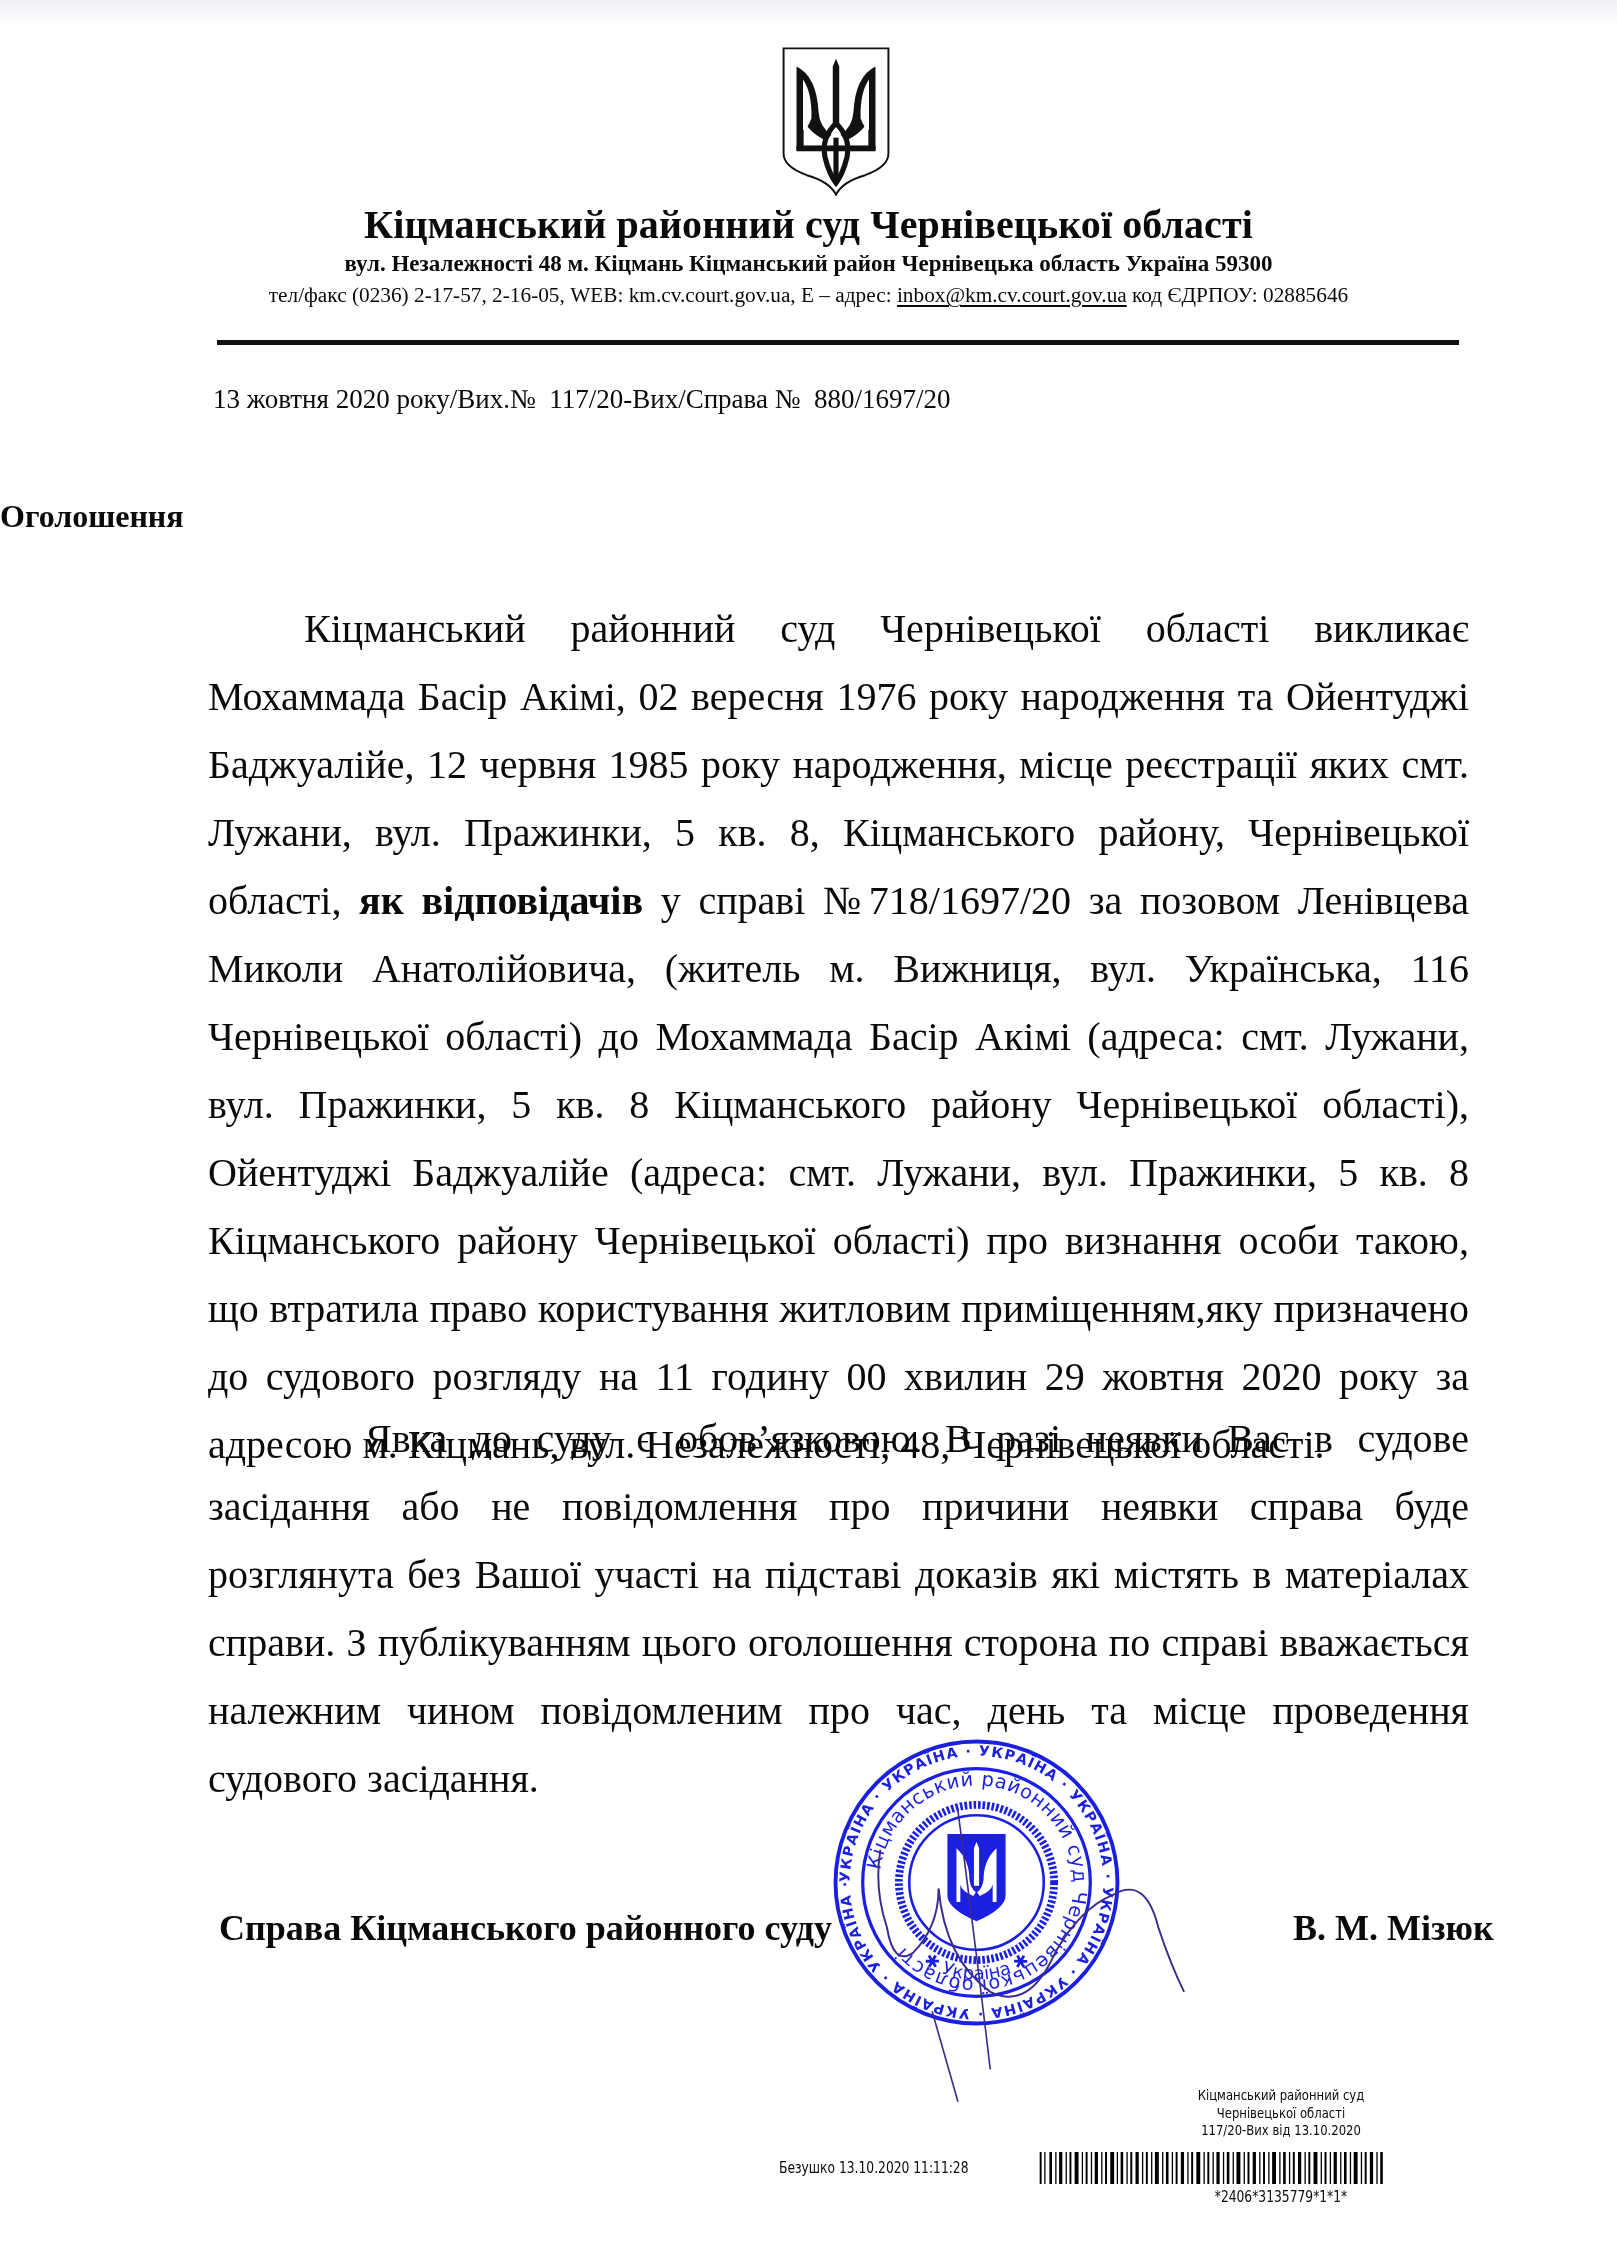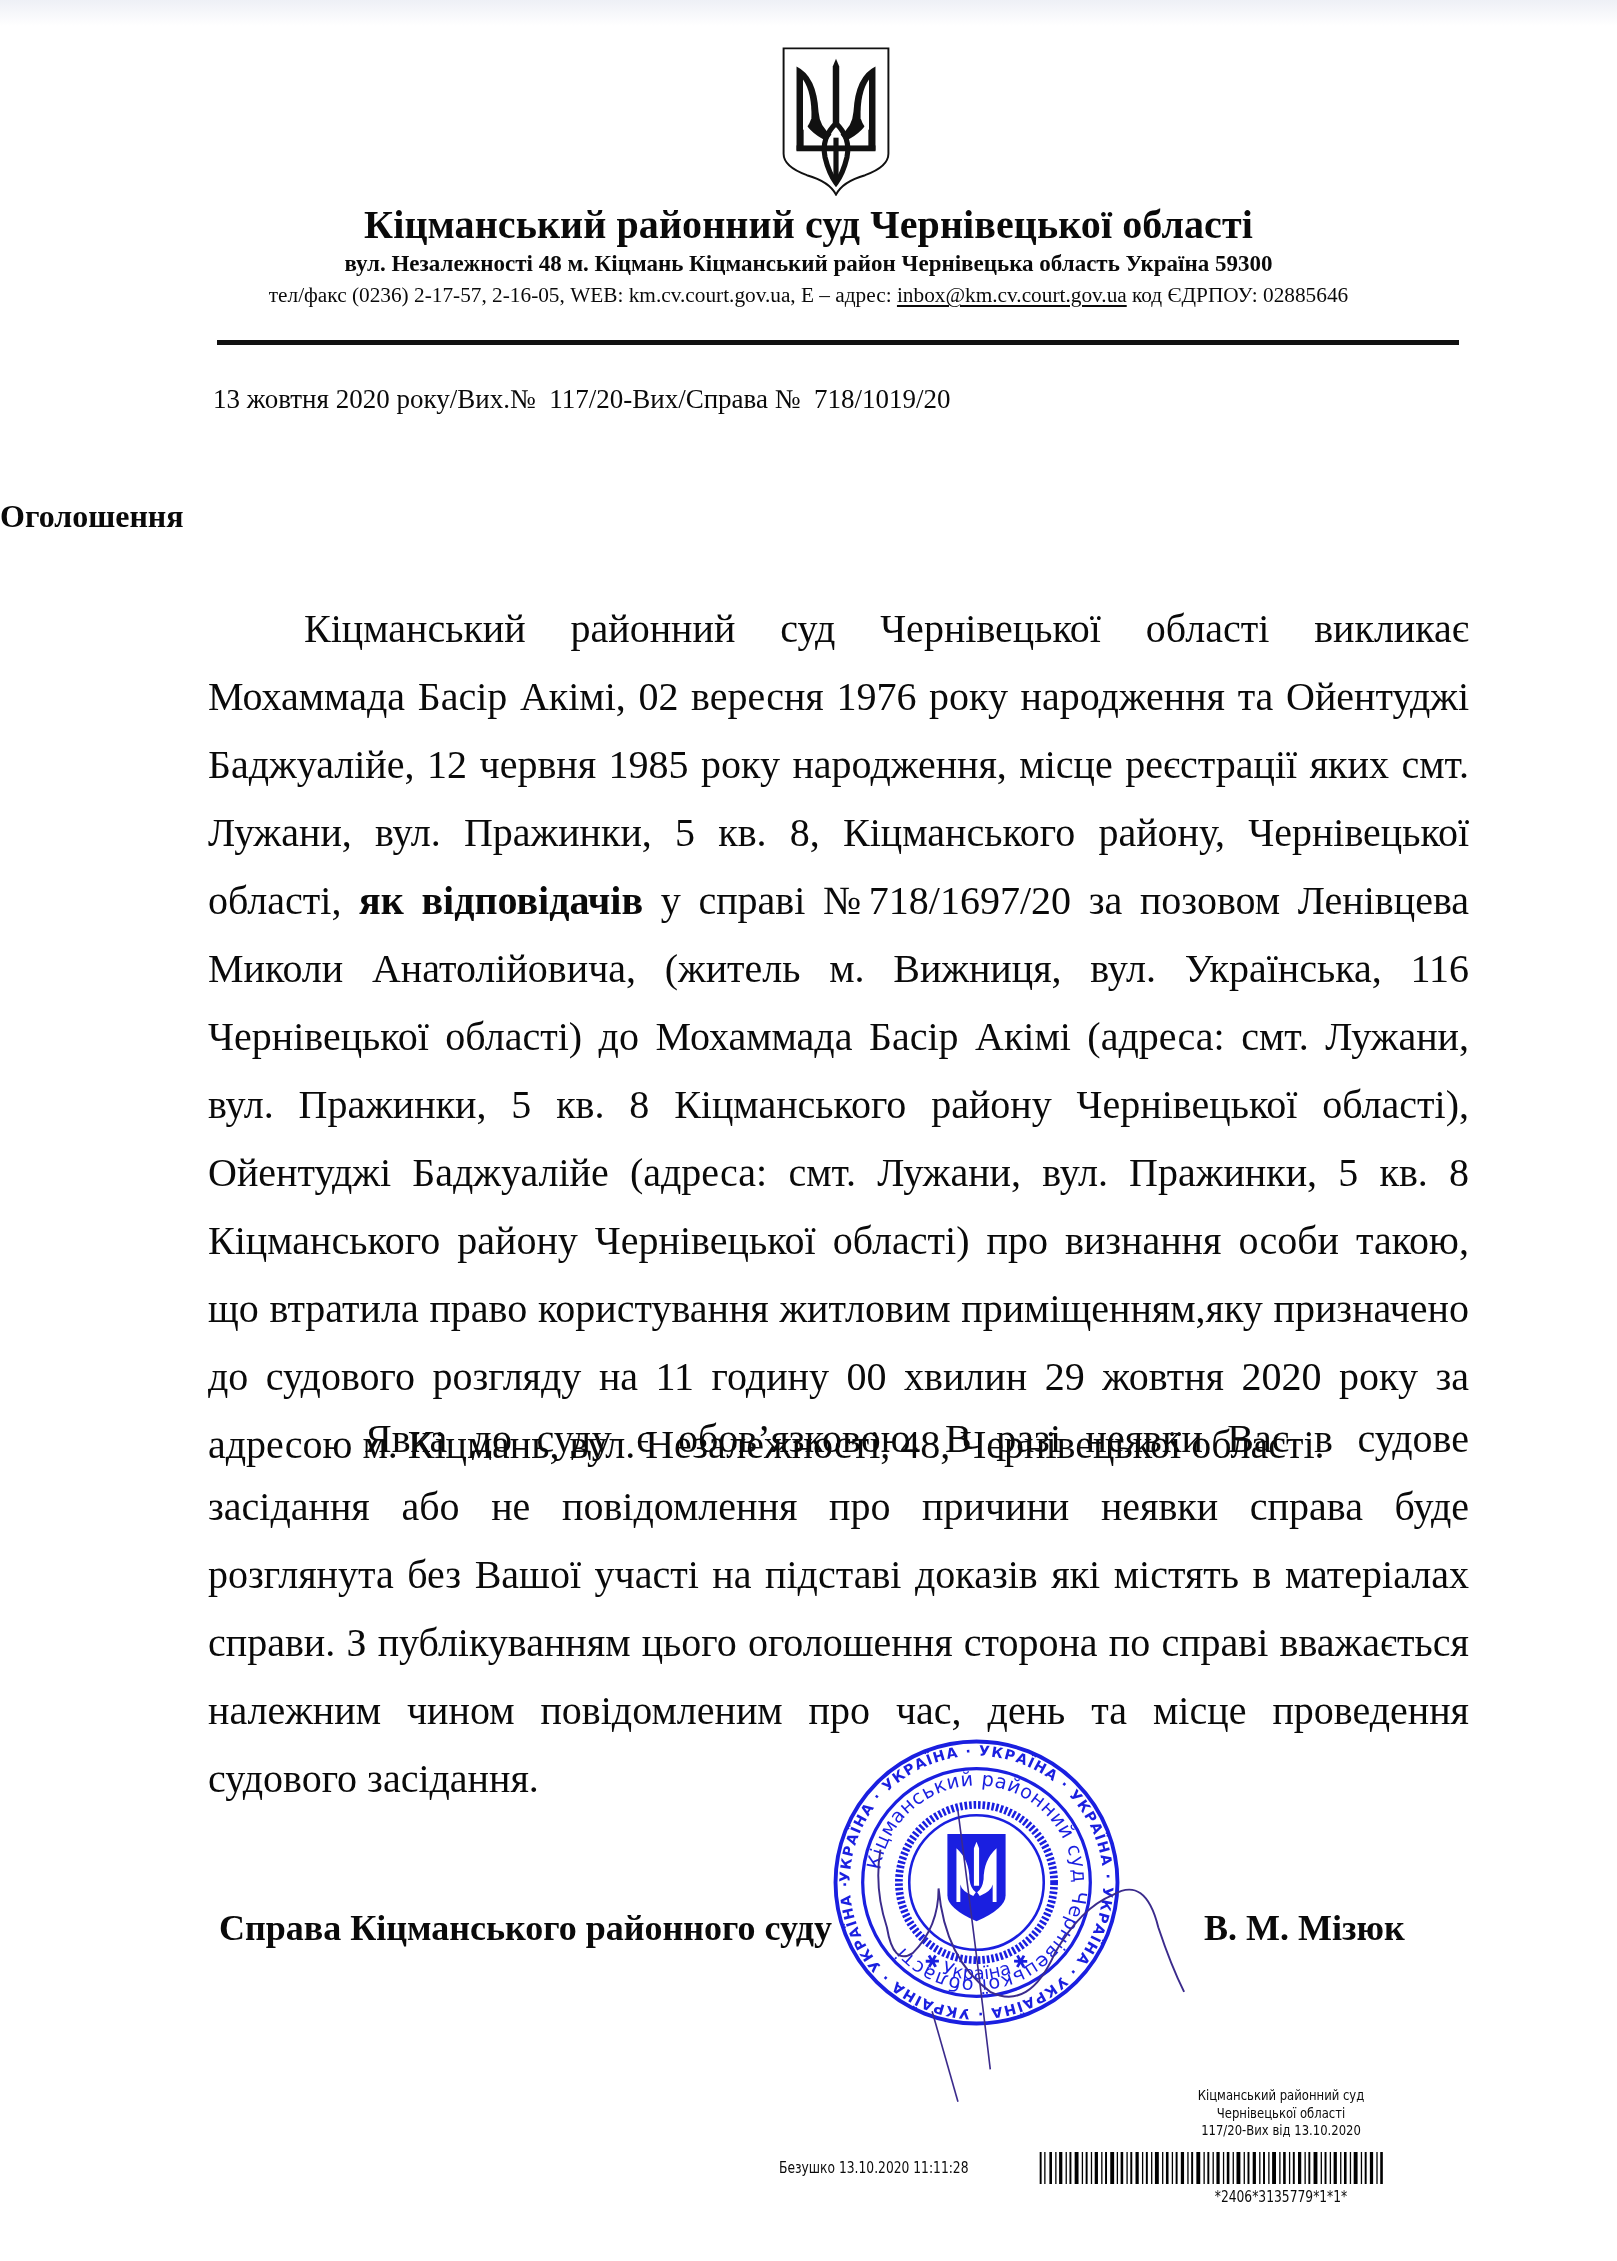--- a/index.html
+++ b/index.html
@@ -47,21 +47,21 @@
     text-align: justify; text-align-last: left;
   }
   .p1 { top: 595px; text-indent: 96px; }
   .p2 { top: 1405px; text-indent: 157px; }
   .bold { font-weight: bold; }
 
   .signature-label {
     left: 219px; top: 1908px; font-weight: bold; font-size: 36px; line-height: 41px;
   }
   .judge-name {
-    left: 1204px; top: 1908px; font-weight: bold; font-size: 36px; line-height: 41px;
+    left: 1293px; top: 1908px; font-weight: bold; font-size: 36px; line-height: 41px;
   }
 
   .stamp { left: 831px; top: 1737px; width: 291px; height: 291px; }
   .pen { left: 809px; top: 1798px; width: 453px; height: 336px; }
 
   .reg-block { left: 1100px; top: 2087px; width: 362px; text-align: center;
     font-family: "DejaVu Sans", sans-serif; font-size: 14.2px; line-height: 17.5px; transform: scaleX(0.82); transform-origin: center top; }
   .reg-user { left: 779px; top: 2159px; font-family: "DejaVu Sans", sans-serif; font-size: 15px; line-height: 18px;
     transform: scaleX(0.82); transform-origin: left top; white-space: nowrap; }
   .barcode-r { left: 883px; top: 2152px; width: 505px; height: 32px; }
@@ -83,21 +83,21 @@
   <rect x="24" y="152" width="122" height="9" fill="#111"></rect>
   <path d="M85 118 Q62 140 68 170 Q74 195 85 210 Q96 195 102 170 Q108 140 85 118 Z" fill="none" stroke="#111" stroke-width="8"></path>
   <rect x="81" y="140" width="8" height="70" fill="#111"></rect>
 </svg>
 
 <div class="abs title">Кіцманський районний суд Чернівецької області</div>
 <div class="abs address"><span>вул. Незалежності 48 м. Кіцмань Кіцманський район Чернівецька область Україна 59300</span></div>
 <div class="abs contacts"><span>тел/факс (0236) 2-17-57, 2-16-05, WEB: km.cv.court.gov.ua, Е – адрес: </span><span class="email">inbox@km.cv.court.gov.ua</span><span> код  ЄДРПОУ: 02885646</span></div>
 <div class="abs rule"></div>
 
-<div class="abs outgoing">13 жовтня 2020 року/Вих.№  117/20-Вих/Справа №  718/1019/20</div>
+<div class="abs outgoing">13 жовтня 2020 року/Вих.№  117/20-Вих/Справа №  880/1697/20</div>
 
 <div class="abs heading">Оголошення</div>
 
 <div class="abs para p1"><span>Кіцманський районний суд Чернівецької області викликає Мохаммада Басір Акімі, 02 вересня 1976 року народження та Ойентуджі Баджуалійе, 12 червня 1985 року народження,  місце реєстрації   яких  смт. Лужани, вул. Пражинки, 5 кв. 8, Кіцманського району, Чернівецької області, </span><span class="bold">як відповідачів</span><span> у справі №718/1697/20 за позовом Ленівцева Миколи Анатолійовича,  (житель м. Вижниця, вул. Українська, 116 Чернівецької області) до Мохаммада Басір Акімі (адреса: смт. Лужани, вул. Пражинки, 5 кв. 8 Кіцманського району Чернівецької області), Ойентуджі Баджуалійе (адреса: смт. Лужани, вул. Пражинки, 5 кв. 8 Кіцманського району Чернівецької області) про визнання особи такою, що втратила право користування житловим приміщенням,яку призначено до судового  розгляду на 11 годину 00 хвилин 29 жовтня  2020 року за адресою м. Кіцмань, вул. Незалежності, 48, Чернівецької області.</span></div>
 
 <div class="abs para p2">Явка до суду є обов’язковою.  В разі неявки Вас в судове засідання або не повідомлення про причини неявки справа буде розглянута без Вашої участі на підставі доказів які містять в матеріалах справи. З публікуванням цього оголошення сторона по справі вважається належним чином повідомленим про час, день та місце проведення судового засідання.</div>
 
 <div class="abs signature-label">Справа Кіцманського районного суду</div>
 <div class="abs judge-name">В. М. Мізюк</div>
 

